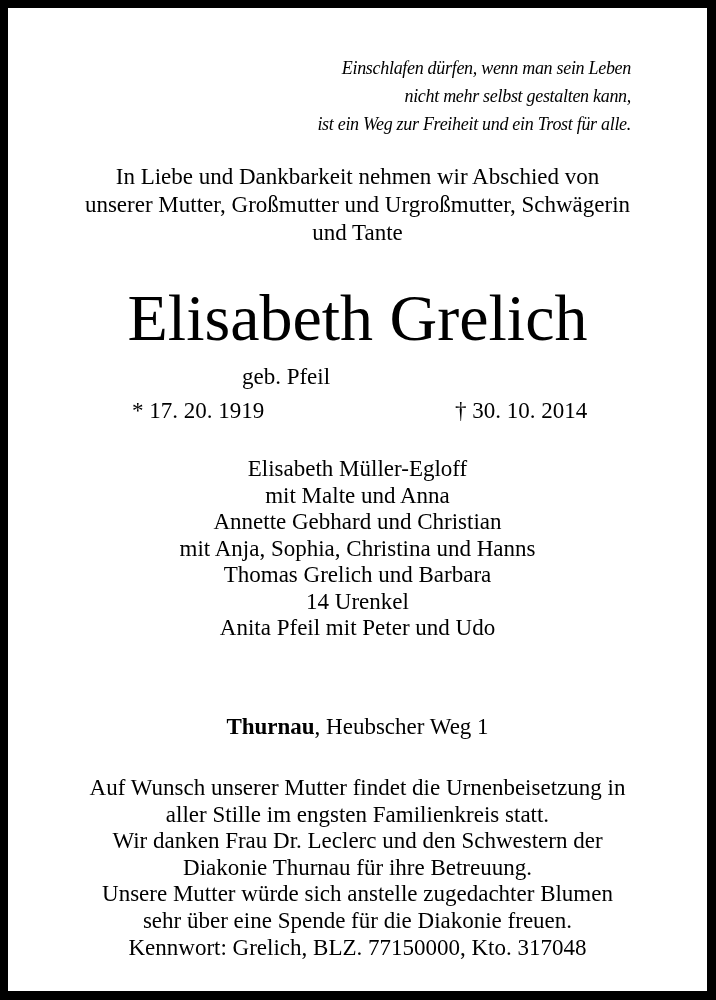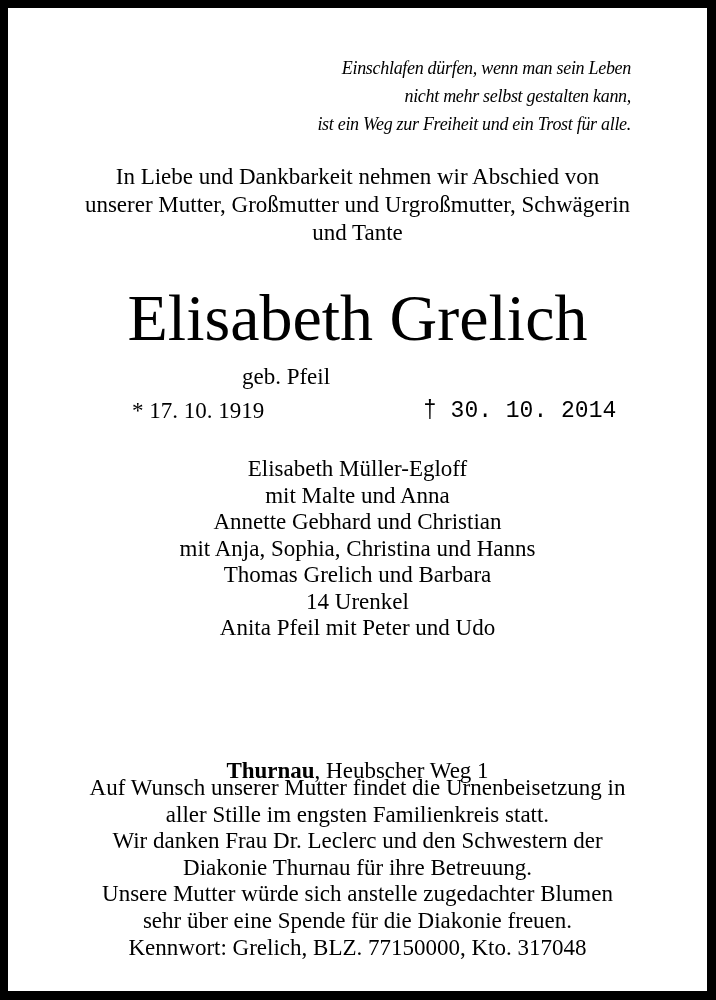--- a/index.html
+++ b/index.html
@@ -60,39 +60,38 @@
       font-size: 23px;
       line-height: 28px;
     }
     .dates {
       position: absolute;
       top: 389px;
       font-size: 23px;
       line-height: 28px;
     }
     .born { left: 124px; }
-    .died { left: 415px; font-family: Liberation Mono, monospace; }
+    .died { left: 447px; }
     .family {
       position: absolute;
       left: 0;
       width: 699px;
       top: 448px;
       text-align: center;
       font-size: 23px;
       line-height: 26.5px;
     }
     .address {
       position: absolute;
       left: 0;
       width: 699px;
       top: 705px;
       text-align: center;
       font-size: 23px;
       line-height: 28px;
-      margin-top: 44px;
     }
     .address b { font-weight: bold; }
     .notes {
       position: absolute;
       left: 0;
       width: 699px;
       top: 767px;
       text-align: center;
       font-size: 23px;
       line-height: 26.6px;
@@ -113,21 +112,21 @@
   <div class="intro">
     <span class="line">In Liebe und Dankbarkeit nehmen wir Abschied von</span>
     <span class="line">unserer Mutter, Großmutter und Urgroßmutter, Schwägerin</span>
     <span class="line">und Tante</span>
   </div>
 
   <div class="name">Elisabeth Grelich</div>
 
   <div class="maiden">geb. Pfeil</div>
 
-  <div class="dates born">* 17. 10. 1919</div>
+  <div class="dates born">* 17. 20. 1919</div>
   <div class="dates died">† 30. 10. 2014</div>
 
   <div class="family">
     <span class="line">Elisabeth Müller-Egloff</span>
     <span class="line">mit Malte und Anna</span>
     <span class="line">Annette Gebhard und Christian</span>
     <span class="line">mit Anja, Sophia, Christina und Hanns</span>
     <span class="line">Thomas Grelich und Barbara</span>
     <span class="line">14 Urenkel</span>
     <span class="line">Anita Pfeil mit Peter und Udo</span>

